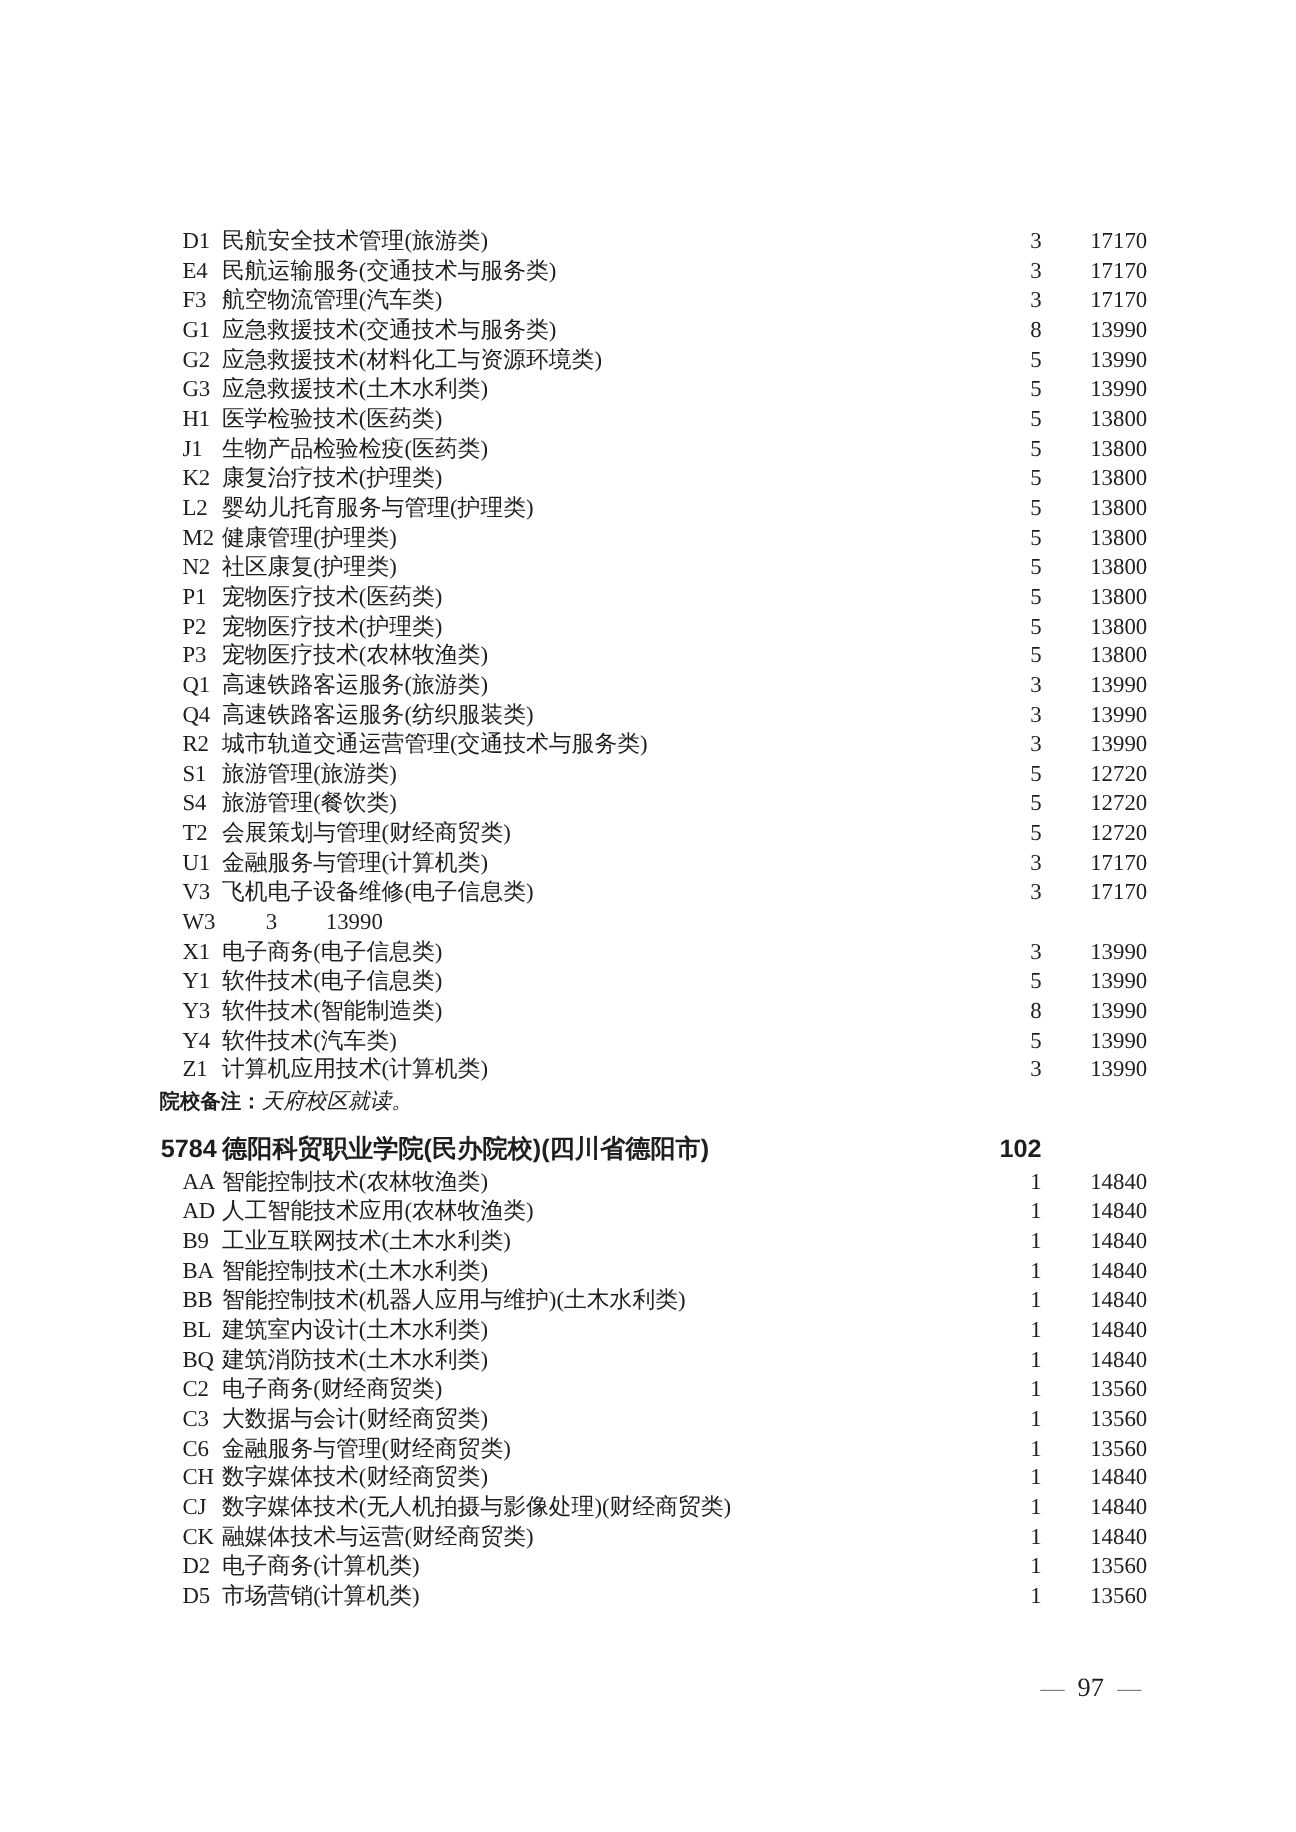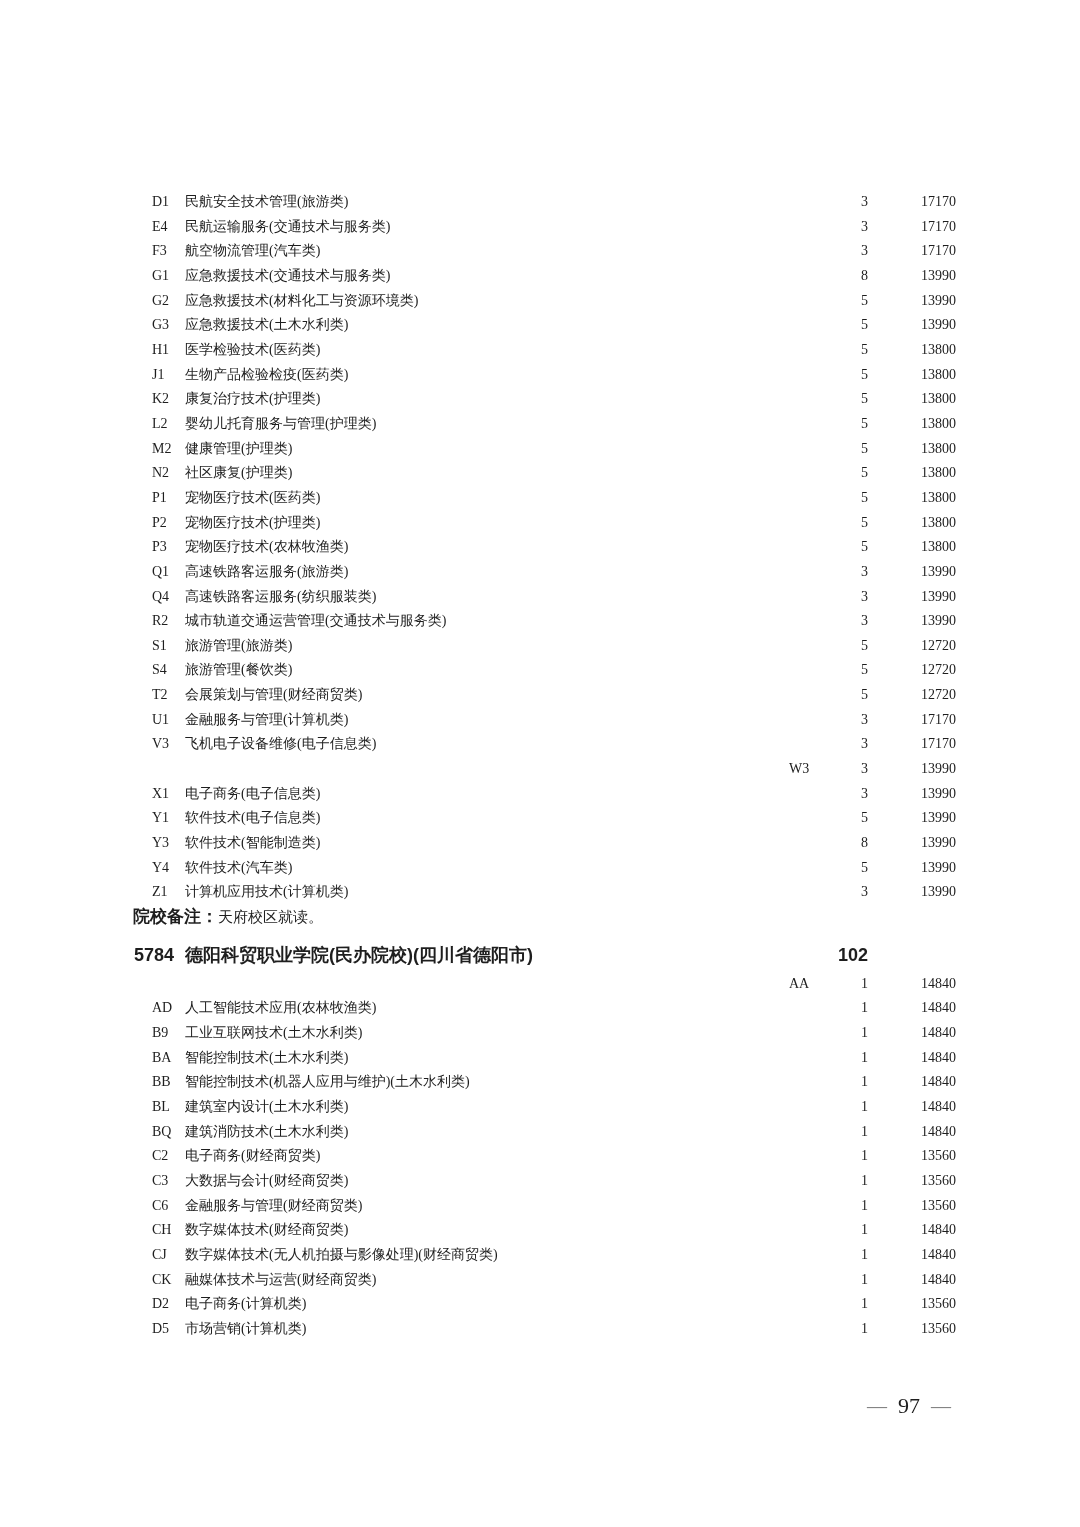--- a/index.html
+++ b/index.html
@@ -15,57 +15,57 @@
   }
   .content {
     position: absolute;
     left: 152px;
     top: 190px;
     width: 804px;
   }
   .prog-row {
     display: flex;
     align-items: baseline;
-    font-size: 14px;
+    font-size: 19px;
     line-height: 24.65px;
     white-space: nowrap;
-    justify-content: flex-end;
   }
   .cell-code  { width: 33px; flex: 0 0 33px; }
   .cell-name  { flex: 1 1 auto; overflow: hidden; }
   .cell-count { width: 46px; flex: 0 0 46px; text-align: right; }
   .cell-fee   { width: 88px; flex: 0 0 88px; text-align: right; }
 
   .inst-header {
     display: flex;
     align-items: baseline;
     margin-left: -18px;
     margin-top: 11px;
     margin-bottom: 3px;
     font-family: "Liberation Sans", "DejaVu Sans", sans-serif;
     font-weight: bold;
-    font-size: 18px;
+    font-size: 21px;
     line-height: 27px;
     white-space: nowrap;
   }
   .inst-header .cell-code { width: 51px; flex: 0 0 51px; }
 
   .note-row {
     margin-left: -19px;
     font-size: 17px;
     line-height: 24.65px;
     white-space: nowrap;
   }
   .note-label {
     font-family: Liberation Mono, monospace;
     font-weight: bold;
   }
   .note-text {
     font-family: "Liberation Serif", "DejaVu Serif", serif;
-    font-size: 15px;
+    font-style: italic;
+    font-size: 18px;
   }
 
   .footer {
     position: absolute;
     top: 1392px;
     right: 118px;
     font-size: 22px;
     line-height: 28px;
     white-space: nowrap;
   }
@@ -291,20 +291,21 @@
 
   <div class="inst-header">
     <span class="cell-code">5784</span>
     <span class="cell-name">德阳科贸职业学院(民办院校)(四川省德阳市)</span>
     <span class="cell-count">102</span>
     <span class="cell-fee"></span>
   </div>
 
   <div class="prog-row">
     <span class="cell-code">AA</span>
+    <span class="cell-name">智能控制技术(农林牧渔类)</span>
     <span class="cell-count">1</span>
     <span class="cell-fee">14840</span>
   </div>
 
   <div class="prog-row">
     <span class="cell-code">AD</span>
     <span class="cell-name">人工智能技术应用(农林牧渔类)</span>
     <span class="cell-count">1</span>
     <span class="cell-fee">14840</span>
   </div>

